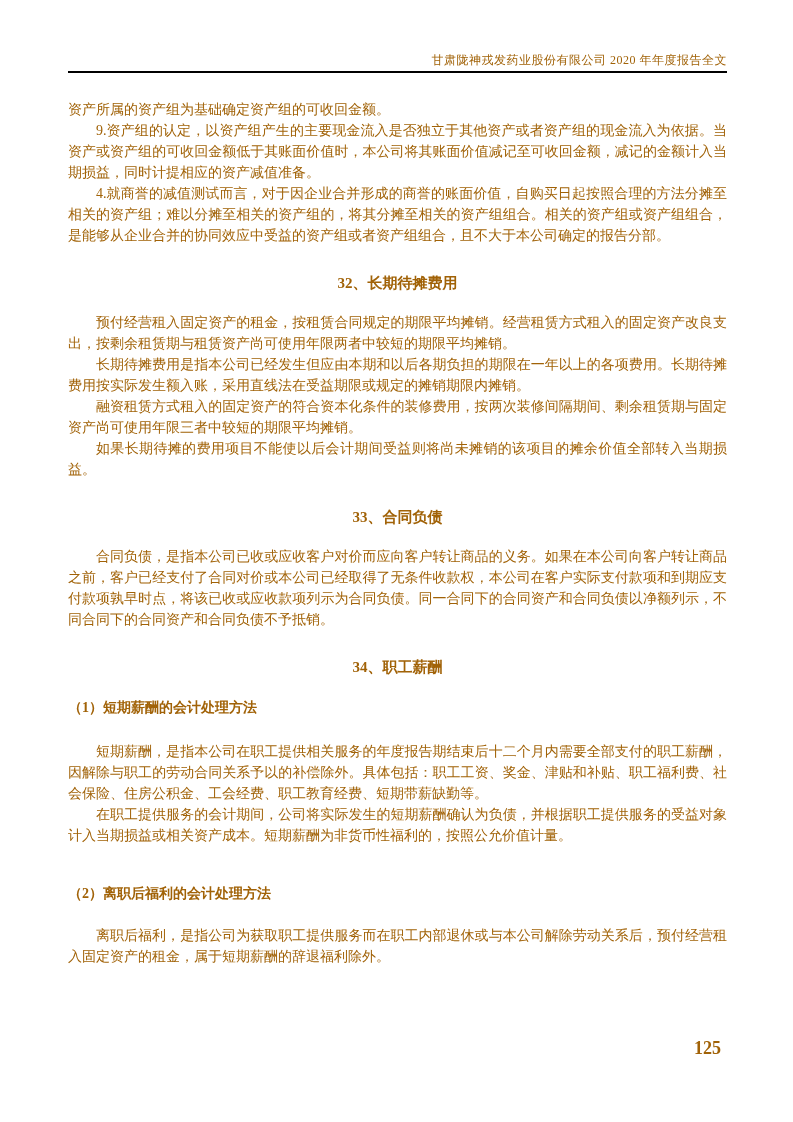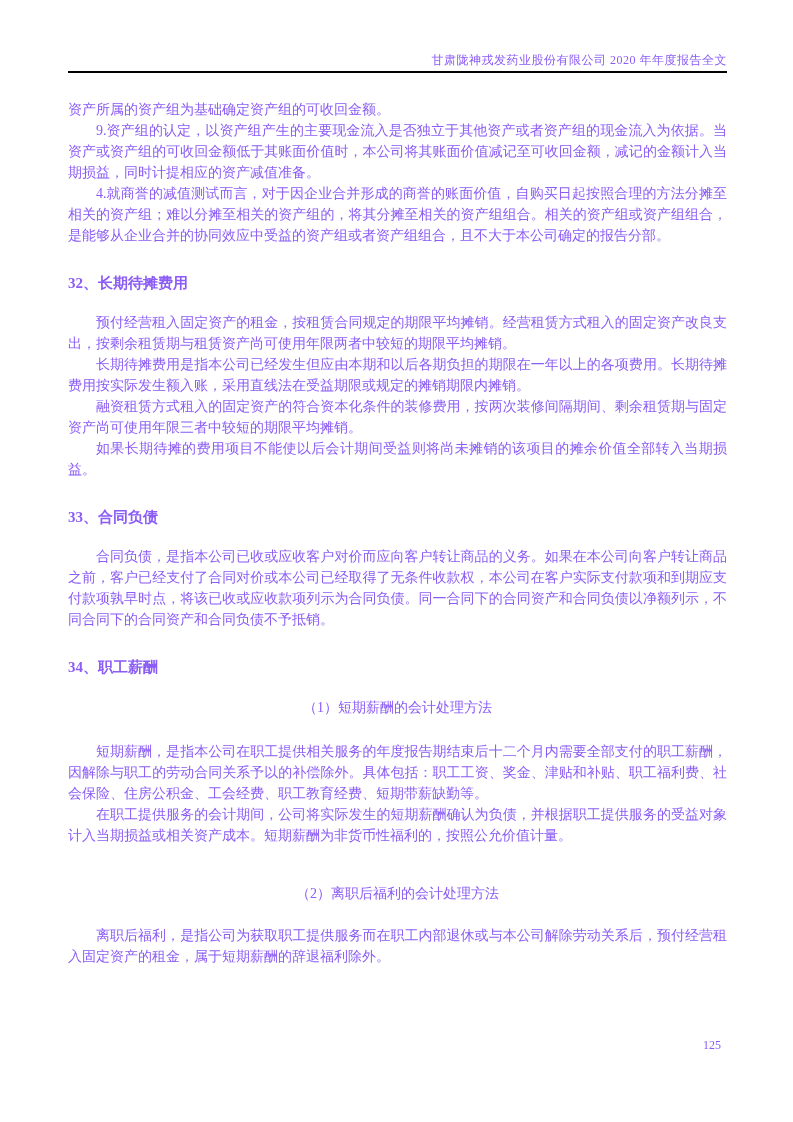--- a/index.html
+++ b/index.html
@@ -1,21 +1,21 @@
 <!DOCTYPE html>
 <html><head>
 <meta charset="utf-8">
 <style>
   html,body{margin:0;padding:0;background:#e8e8e8;}
   .page{
     width:793px;height:1122px;margin:0 auto;background:#ffffff;
     position:relative;box-sizing:border-box;
     padding:52px 66px 0 68px;
     font-family:"Liberation Serif","DejaVu Serif",serif;
-    color:#8b5cf6;
+    color:#a16207;
   }
   .header{
     text-align:right;
     font-size:12px;
     line-height:16px;
     padding-bottom:3px;
     border-bottom:2px solid #000000;
     letter-spacing:0.5px;
   }
   .doc-body{
@@ -24,35 +24,36 @@
     line-height:21px;
     text-align:justify;
   }
   .p-cont{margin:0;}
   .para{margin:0;text-indent:2em;}
   .h-section{
     font-size:15px;
     font-weight:bold;
     line-height:24px;
     margin:25px 0 17px 0;
-    text-align:left;
+    text-align:center;
   }
   .h-sub{
     font-size:14px;
-    font-weight:normal;
+    font-weight:bold;
     line-height:23px;
-    text-align:center;
+    text-align:left;
   }
   .h-sub-1{margin:16px 0 22px 0;}
   .h-sub-2{margin:36px 0 20px 0;}
   .page-number{
     position:absolute;
     right:72px;
     top:1038px;
-    font-size:12px;
+    font-size:18px;
+    font-weight:bold;
   }
 </style>
 </head>
 <body>
 
 <div class="page">
 
   <div class="header">
     <span>甘肃陇神戎发药业股份有限公司 2020 年年度报告全文</span>
   </div>

